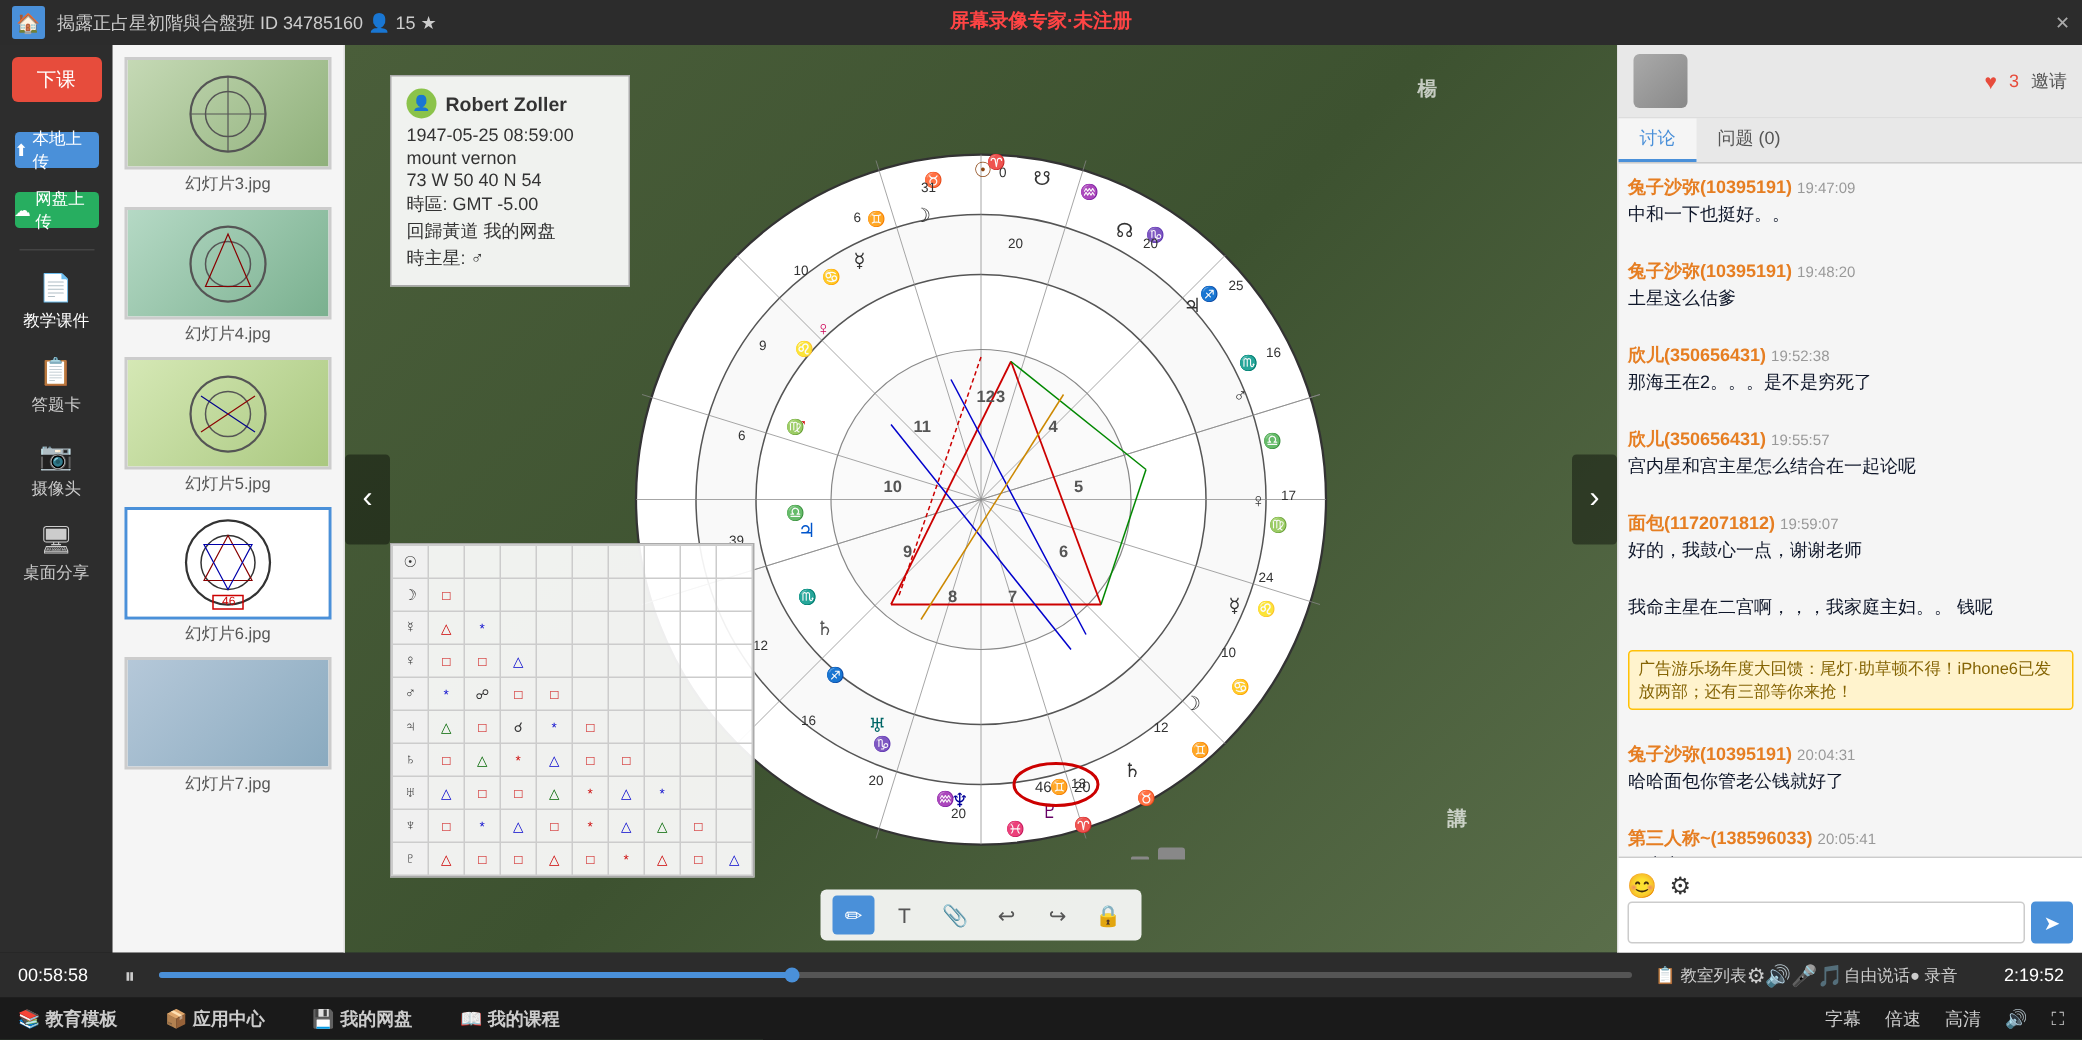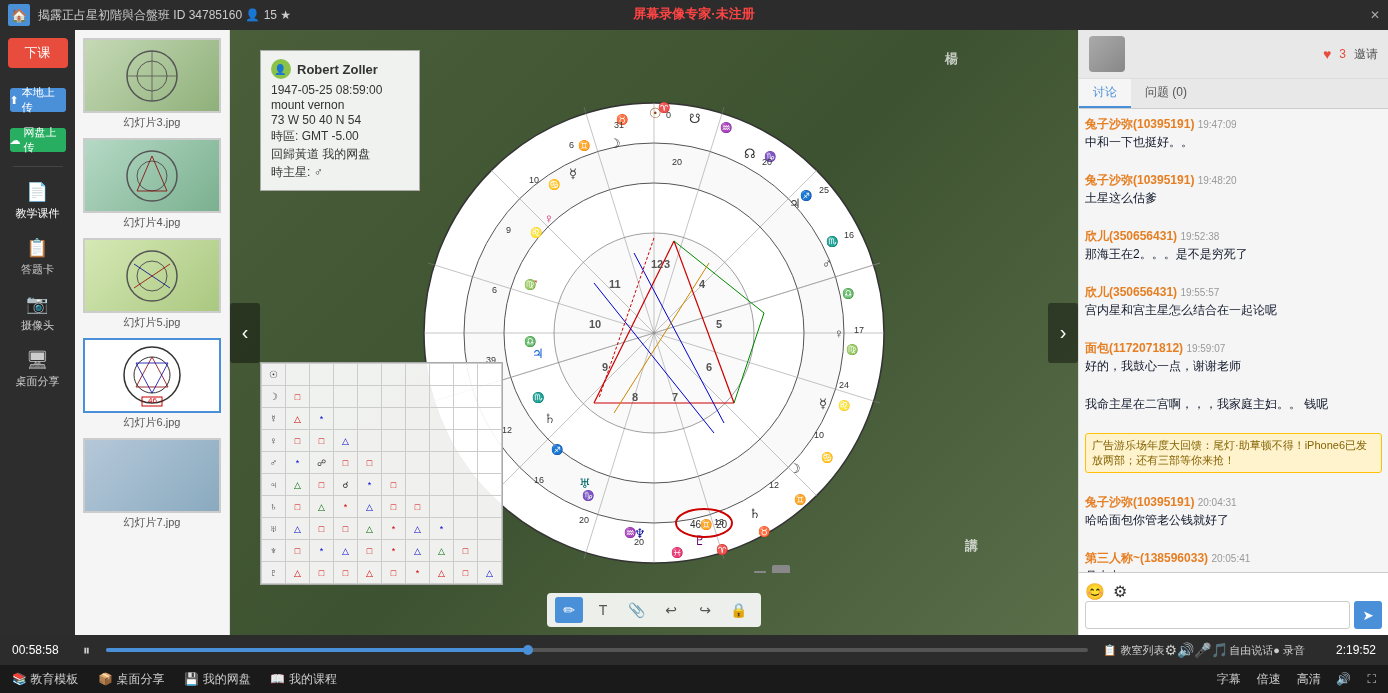--- a/index.html
+++ b/index.html
@@ -90,21 +90,21 @@
     .bottom-bar { height: 30px; background: #2c2c2c; display: flex; align-items: center; padding: 0 12px; gap: 16px; }
     .bottom-time { color: #fff; font-size: 12px; min-width: 55px; }
     .progress-bar-container { flex: 1; height: 4px; background: #555; border-radius: 2px; position: relative; }
     .progress-bar-fill { height: 100%; background: #4a90d9; border-radius: 2px; }
     .progress-dot { width: 10px; height: 10px; background: #4a90d9; border-radius: 50%; position: absolute; top: -3px; left: 43%; transform: translateX(-50%); }
     .ctrl-btn { color: #ccc; font-size: 14px; cursor: pointer; }
     .ctrl-label { color: #ccc; font-size: 11px; cursor: pointer; }
 
     
     .playback-bar { height: 28px; background: #1a1a1a; display: flex; align-items: center; padding: 0 12px; gap: 20px; justify-content: space-between; }
-    .playback-center { display: flex; gap: 20px; }
+    .playback-center { display: flex; gap: 32px; font-weight: bold; }
     .playback-btn { color: #ccc; font-size: 12px; cursor: pointer; }
 
     
     .watermark-text { position: absolute; top: 5px; left: 50%; transform: translateX(-50%); color: #ff4444; font-size: 13px; font-weight: bold; white-space: nowrap; z-index: 100; }
   </style>
 </head>
 <body>
 
 <div class="top-bar">
   <div class="top-bar-home">🏠</div>
@@ -587,21 +587,21 @@
     <span class="ctrl-btn">🎵</span>
     <span class="ctrl-label">自由说话</span>
     <span class="ctrl-label">● 录音</span>
   </div>
   <span class="bottom-time" style="text-align:right;">2:19:52</span>
 </div>
 
 <div class="playback-bar">
   <div class="playback-center">
     <span class="playback-btn">📚 教育模板</span>
-    <span class="playback-btn">📦 桌面分享</span>
+    <span class="playback-btn">📦 应用中心</span>
     <span class="playback-btn">💾 我的网盘</span>
     <span class="playback-btn">📖 我的课程</span>
   </div>
   <div style="display:flex;gap:16px;align-items:center;">
     <span class="playback-btn">字幕</span>
     <span class="playback-btn">倍速</span>
     <span class="playback-btn">高清</span>
     <span class="playback-btn">🔊</span>
     <span class="playback-btn">⛶</span>
   </div>

